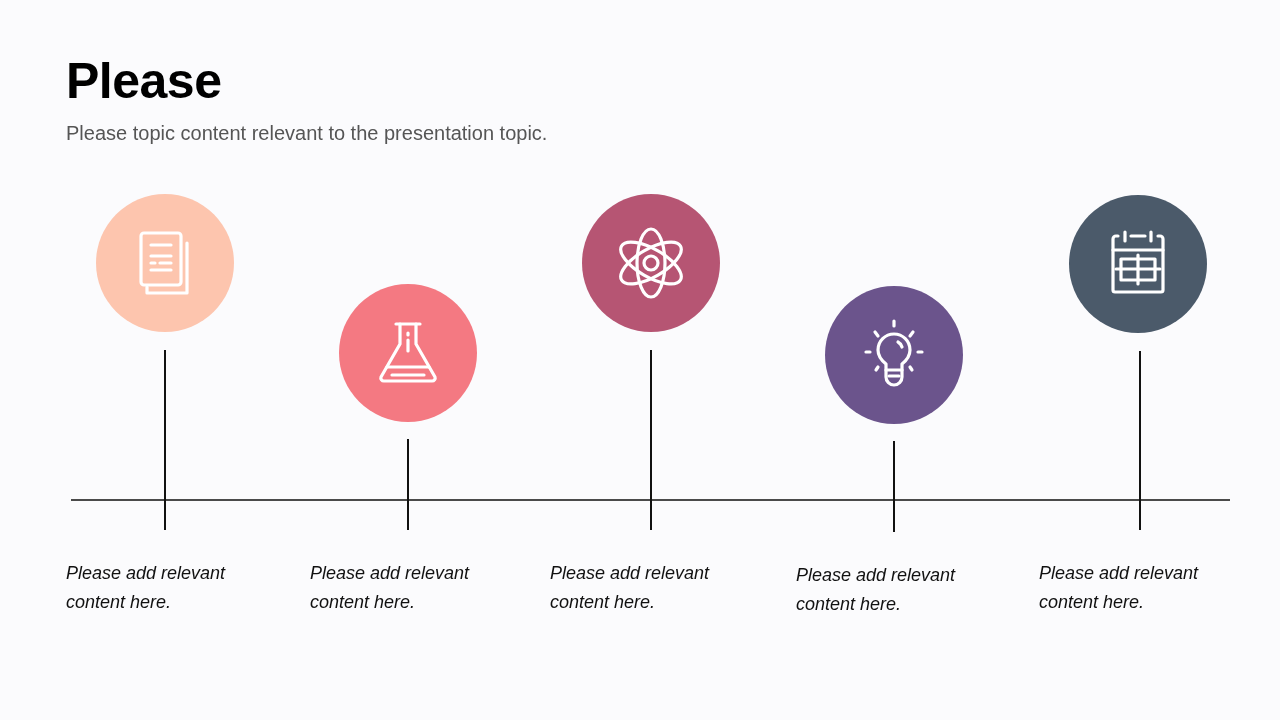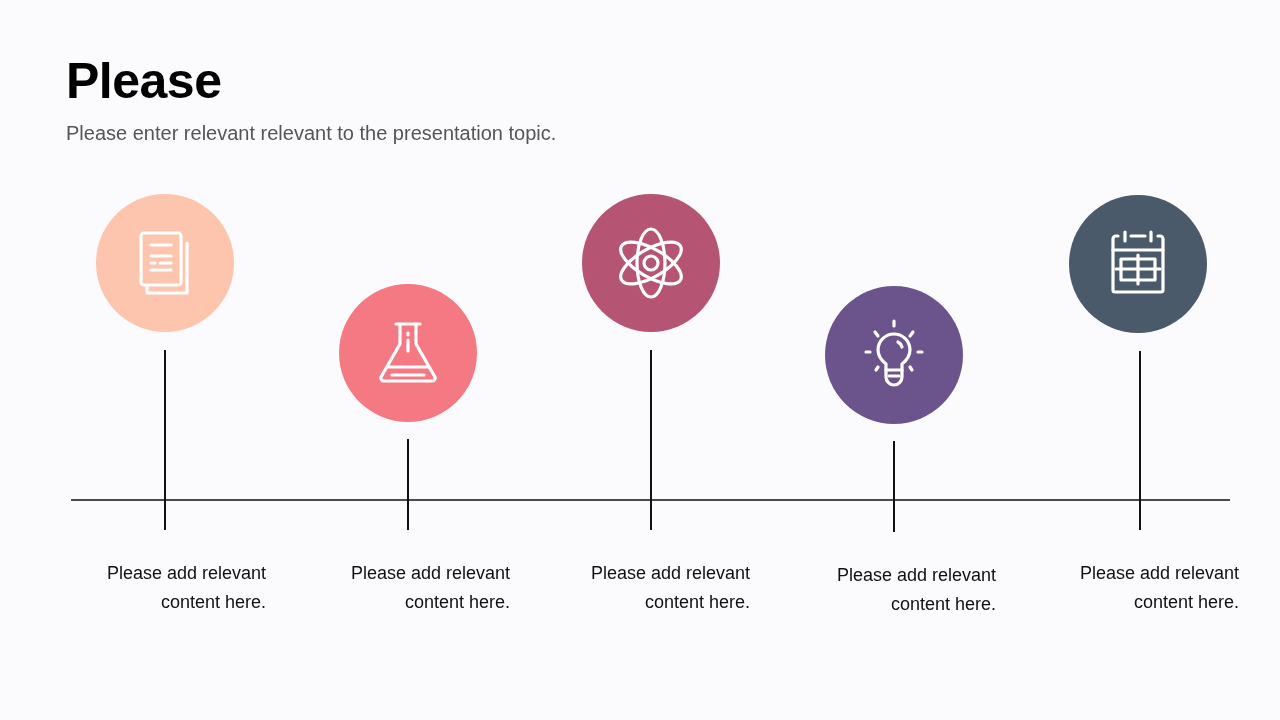--- a/index.html
+++ b/index.html
@@ -24,29 +24,29 @@
   }
   .circle {
     position: absolute; width: 138px; height: 138px; border-radius: 50%;
     display: flex; align-items: center; justify-content: center;
   }
   .circle svg { width: 76px; height: 76px; }
   .stem {
     position: absolute; width: 1.5px; background: #111;
   }
   .label {
-    position: absolute; width: 200px; text-align: right;
-    font-size: 18px; line-height: 29px; color: #111;
+    position: absolute; width: 200px; text-align: left;
+    font-size: 18px; line-height: 29px; color: #111; font-style: italic;
   }
 </style>
 </head>
 <body>
 
 <h1 class="title">Please</h1>
-<p class="subtitle">Please enter relevant relevant to the presentation topic.</p>
+<p class="subtitle">Please topic content relevant to the presentation topic.</p>
 
 <div class="baseline"></div>
 
 <div class="circle" style="left:96px; top:194px; background:#fdc5ae;">
   <svg viewBox="0 0 76 76" fill="none" stroke="#fff" stroke-width="3.2" stroke-linecap="round" stroke-linejoin="round">
     <rect x="14" y="8" width="40" height="52" rx="3"></rect>
     <path d="M60 18 v50 h-40 v-6"></path>
     <line x1="24" y1="20" x2="44" y2="20"></line>
     <line x1="24" y1="31" x2="44" y2="31"></line>
     <line x1="24" y1="38" x2="28" y2="38"></line>

